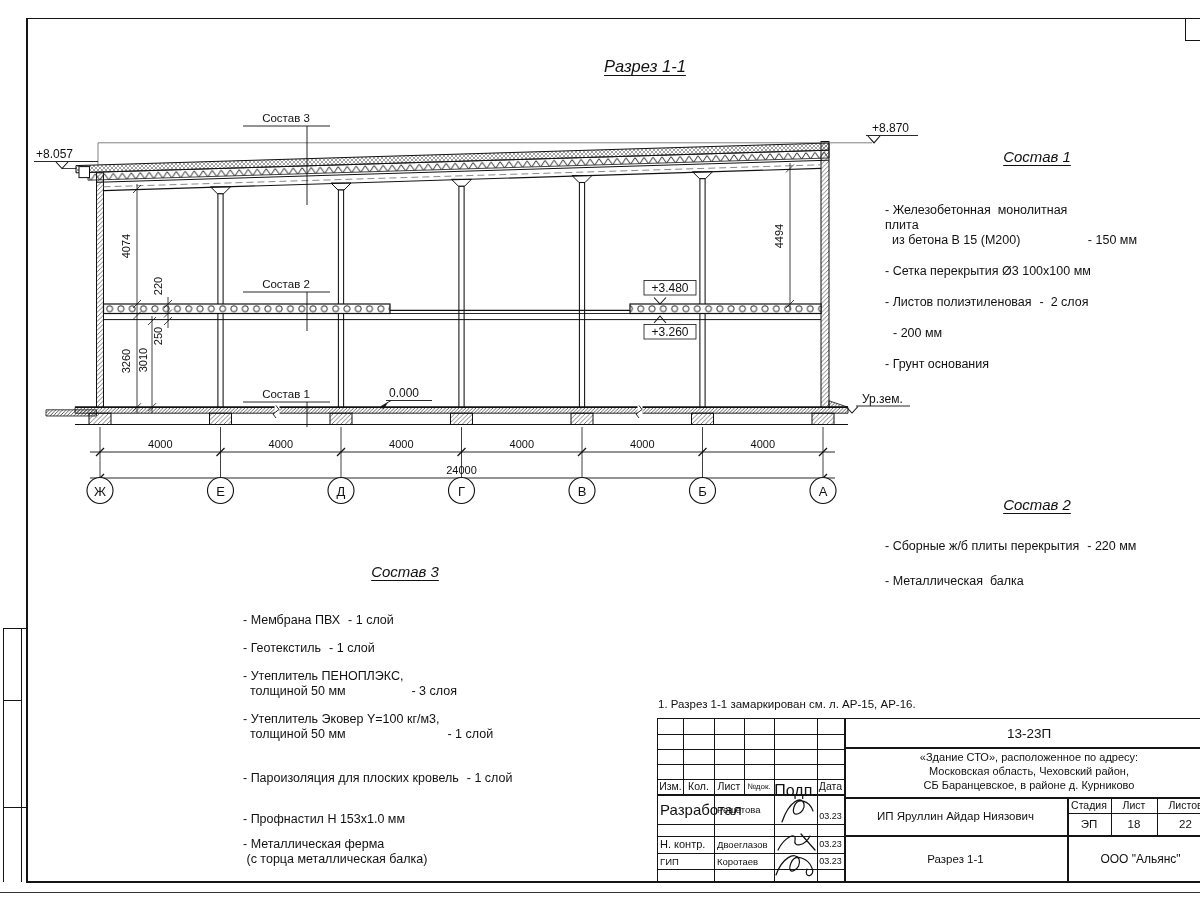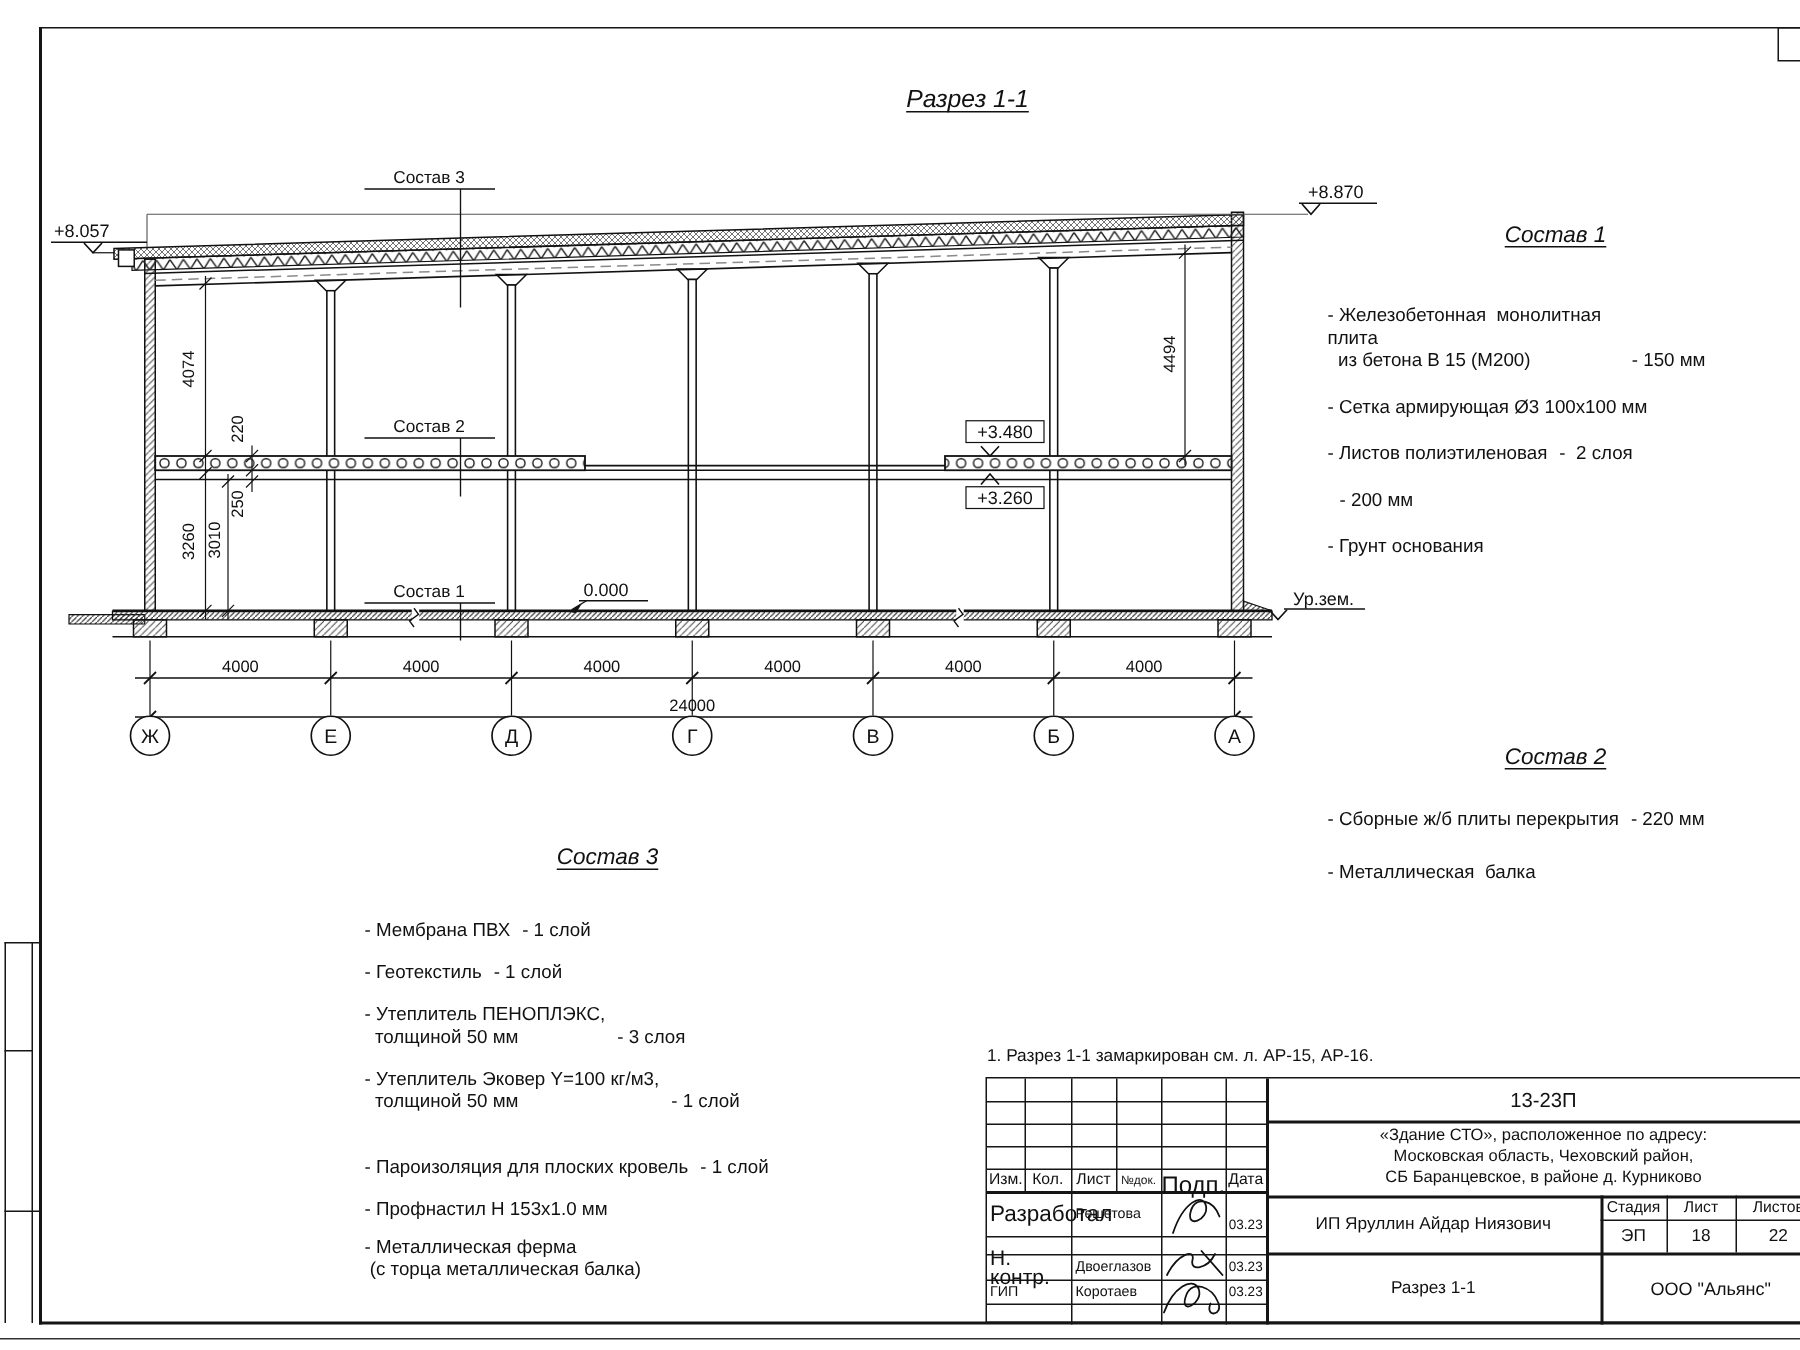--- a/index.html
+++ b/index.html
@@ -244,21 +244,21 @@
 </svg>
 
 <div class="shead" style="left:977px;top:148px">Состав 1</div>
 <div class="slist" style="left:885px;top:203px;width:252px">
   <div class="srow" style="margin-bottom:16px">
       <div class="sname">- Железобетонная  монолитная плита
   из бетона В 15 (М200)</div>
       <div class="sval">- 150 мм</div>
     </div>
   <div class="srow" style="margin-bottom:16px">
-      <div class="sname">- Сетка армирующая Ø3 100х100 мм</div>
+      <div class="sname">- Сетка перекрытия Ø3 100х100 мм</div>
       <div class="sval"></div>
     </div>
   <div class="srow" style="margin-bottom:16px">
       <div class="sname">- Листов полиэтиленовая</div>
       <div class="sval">-  2 слоя</div>
     </div>
   <div class="srow" style="margin-bottom:16px">
       <div class="sval">- 200 мм</div>
     </div>
   <div class="srow">
@@ -292,21 +292,21 @@
   <div class="srow" style="margin-bottom:13px">
       <div class="sname">- Утеплитель ПЕНОПЛЭКС,
   толщиной 50 мм</div>
       <div class="sval">- 3 слоя</div>
     </div>
   <div class="srow" style="margin-bottom:29px">
       <div class="sname">- Утеплитель Эковер Y=100 кг/м3,
   толщиной 50 мм</div>
       <div class="sval">- 1 слой</div>
     </div>
-  <div class="srow" style="margin-bottom:13px">
+  <div class="srow" style="margin-bottom:26px">
       <div class="sname">- Пароизоляция для плоских кровель</div>
       <div class="sval">- 1 слой</div>
     </div>
   <div class="srow" style="margin-bottom:10px">
       <div class="sname">- Профнастил Н 153х1.0 мм</div>
       <div class="sval"></div>
     </div>
   <div class="srow">
       <div class="sname">- Металлическая ферма
  (с торца металлическая балка)</div>
@@ -346,21 +346,21 @@
   <div class="tbl" style="left:0;top:60px;width:25px;height:15px;font-size:10.5px">Изм.</div>
   <div class="tbl" style="left:25px;top:60px;width:31px;height:15px;font-size:10.5px">Кол.</div>
   <div class="tbl" style="left:56px;top:60px;width:30px;height:15px;font-size:10.5px">Лист</div>
   <div class="tbl" style="left:86px;top:60px;width:30px;height:15px;font-size:8px">№док.</div>
   <div class="tbl" style="left:116px;top:64px;width:43px;height:15px;font-size:16px">Подп.</div>
   <div class="tbl" style="left:159px;top:60px;width:27px;height:15px;font-size:10.5px">Дата</div>
 
   <div class="tbl" style="left:2px;top:80px;width:54px;height:20px;font-size:15px;justify-content:flex-start;text-align:left">Разработал</div>
   <div class="tbl" style="left:59px;top:80px;width:57px;height:20px;font-size:9.5px;justify-content:flex-start;text-align:left">Решетова</div>
   <div class="tbl" style="left:159px;top:90px;width:27px;height:15px;font-size:9px">03.23</div>
-  <div class="tbl" style="left:2px;top:117px;width:54px;height:17px;font-size:14px;justify-content:flex-start;text-align:left">Н. контр.</div>
+  <div class="tbl" style="left:2px;top:117px;width:54px;height:17px;font-size:11px;justify-content:flex-start;text-align:left">Н. контр.</div>
   <div class="tbl" style="left:59px;top:117px;width:57px;height:17px;font-size:9.5px;justify-content:flex-start;text-align:left">Двоеглазов</div>
   <div class="tbl" style="left:159px;top:117px;width:27px;height:17px;font-size:9px">03.23</div>
   <div class="tbl" style="left:2px;top:134px;width:54px;height:16px;font-size:9.5px;justify-content:flex-start;text-align:left">ГИП</div>
   <div class="tbl" style="left:59px;top:134px;width:57px;height:16px;font-size:9.5px;justify-content:flex-start;text-align:left">Коротаев</div>
   <div class="tbl" style="left:159px;top:134px;width:27px;height:16px;font-size:9px">03.23</div>
 
   <svg style="position:absolute;left:0;top:0;pointer-events:none" width="556" height="164" viewBox="0 0 556 164">
     <path d="M124,103 C131,82 144,76 146,85 C148,94 132,101 136,88 C139,78 151,81 155,92" fill="none" stroke="#111" stroke-width="1.2" stroke-linecap="round"></path>
     <path d="M120,131 C127,117 139,113 137,121 C135,129 147,127 152,117 M143,115 L157,131" fill="none" stroke="#111" stroke-width="1.2" stroke-linecap="round"></path>
     <path d="M118,156 C124,139 137,132 141,140 C145,150 127,159 133,144 C137,134 150,139 154,149 C158,158 145,160 149,150" fill="none" stroke="#111" stroke-width="1.2" stroke-linecap="round"></path>

